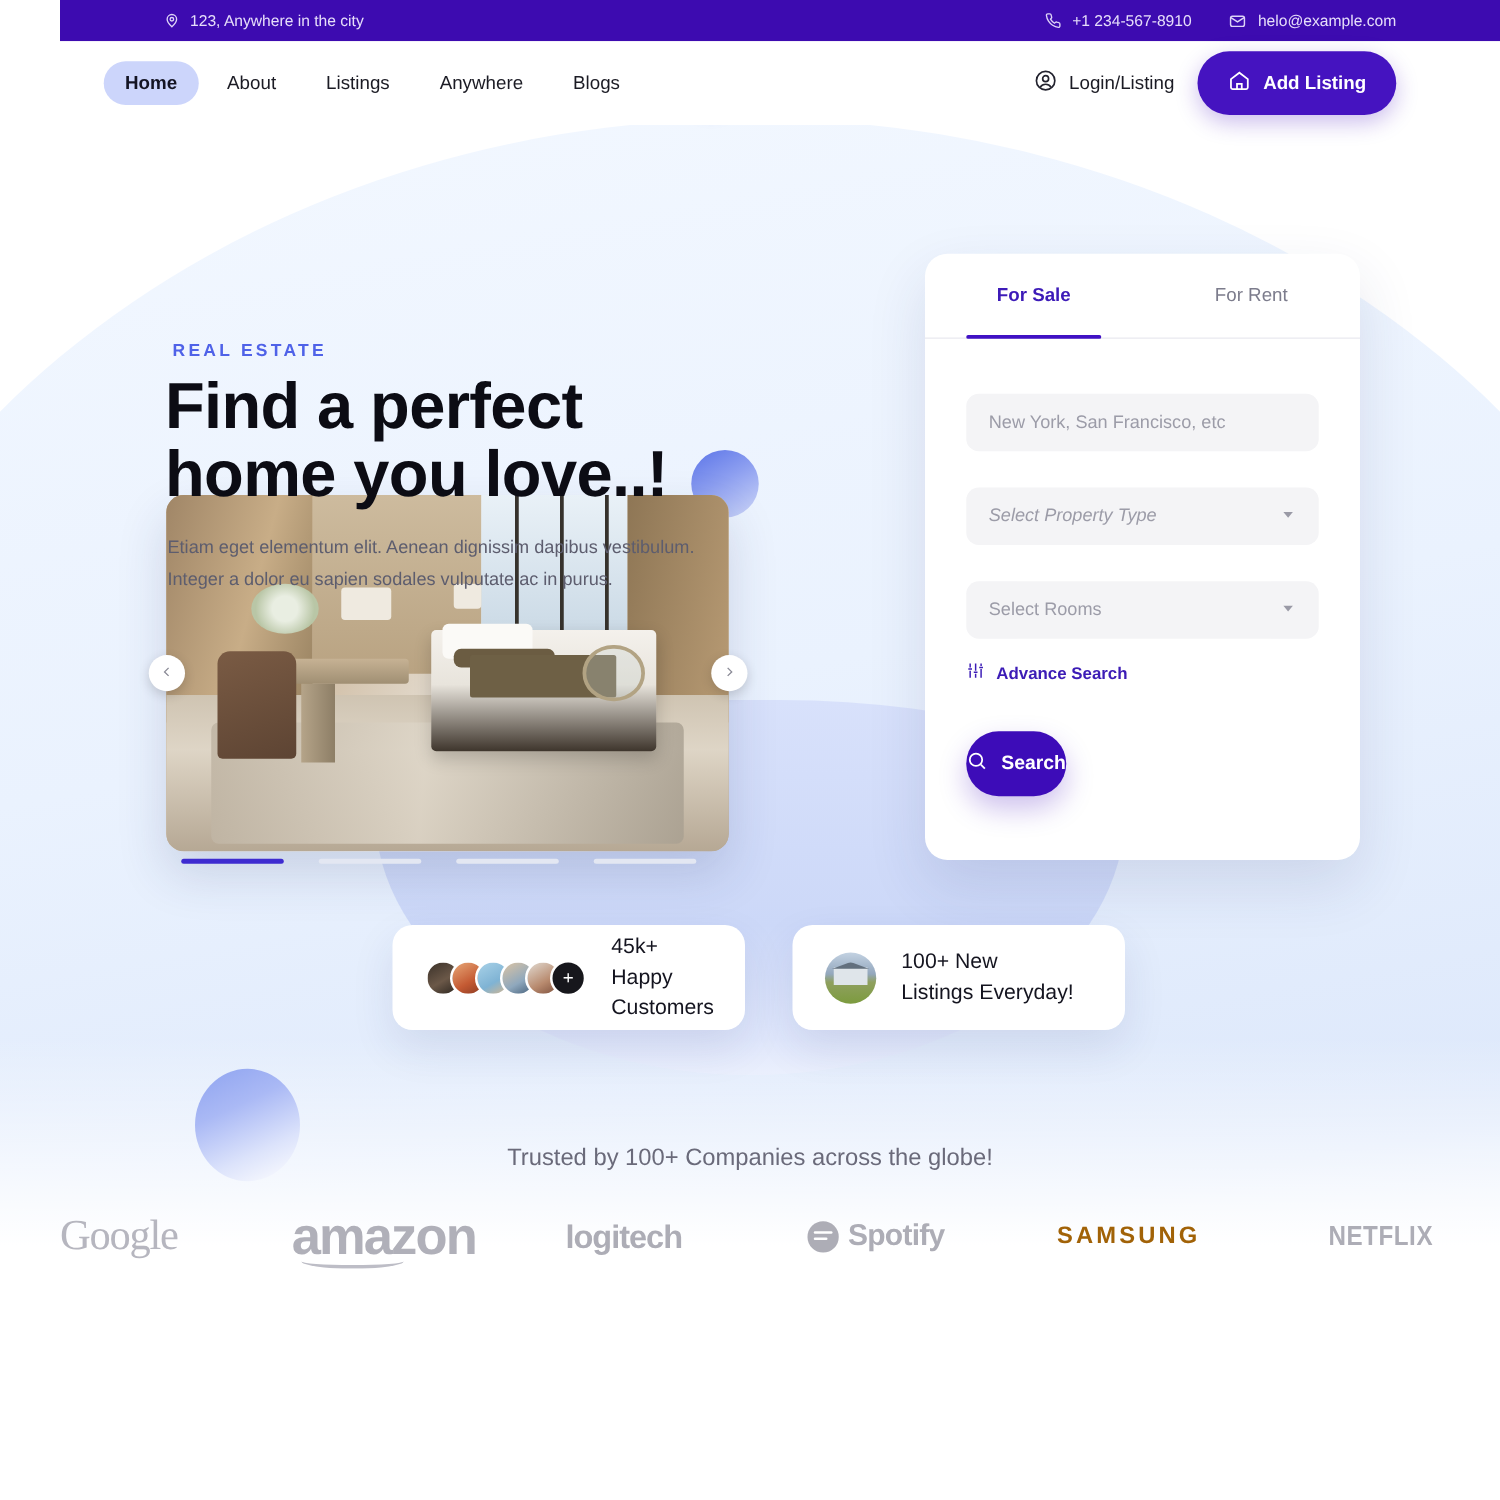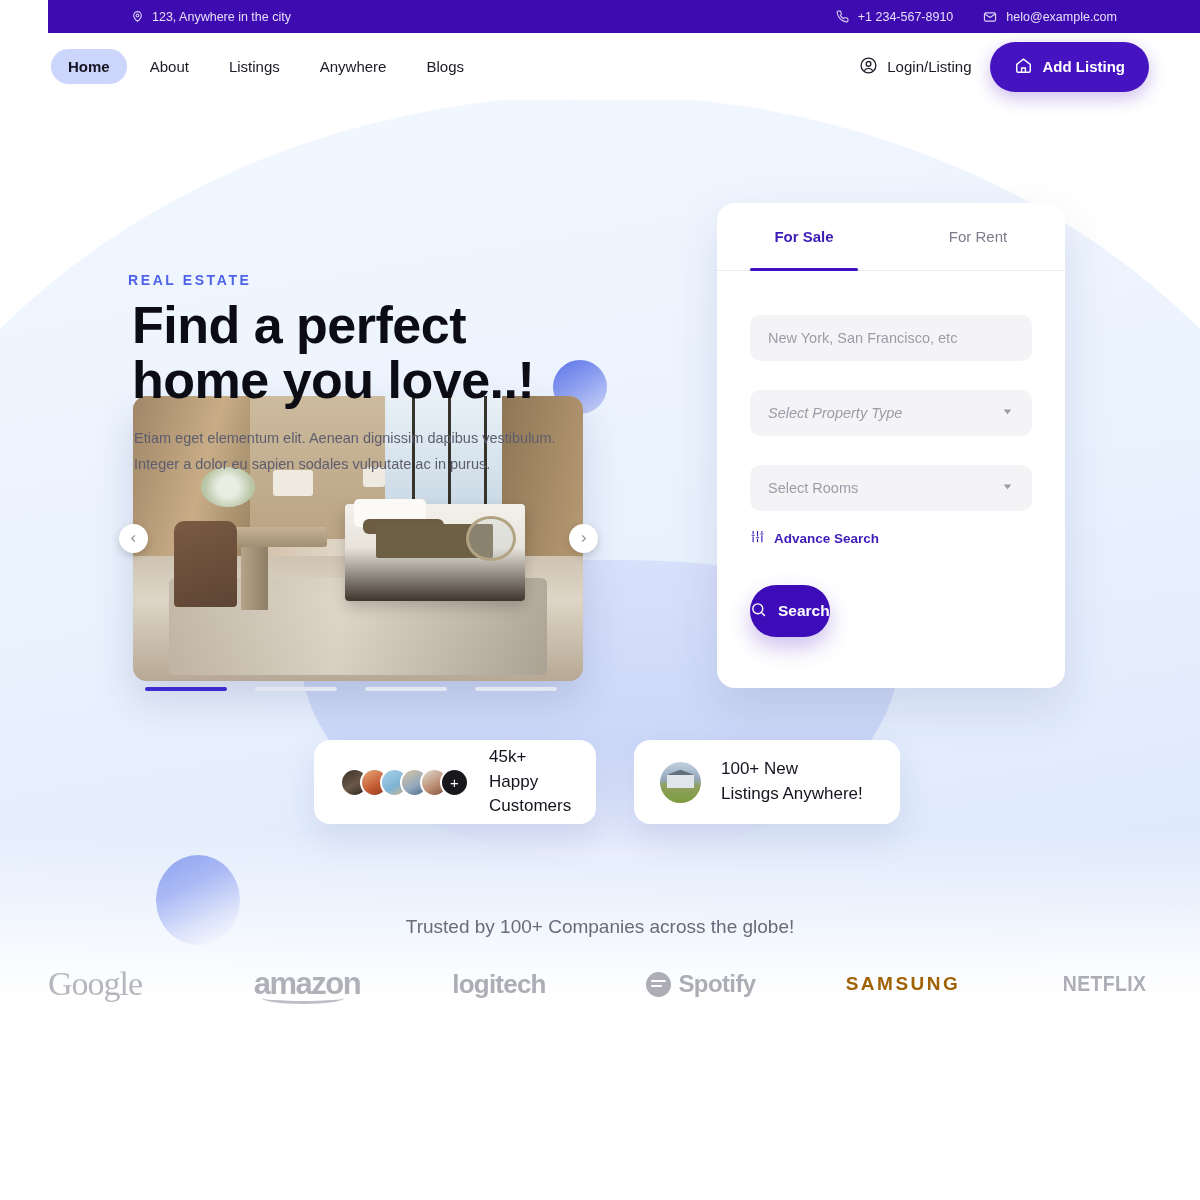--- a/index.html
+++ b/index.html
@@ -51,21 +51,21 @@
   }
   .topbar .left{ display:flex; align-items:center; gap:8px; }
   .topbar .right{ margin-left:auto; display:flex; align-items:center; gap:30px; }
   .topbar .item{ display:flex; align-items:center; gap:9px; }
   .topbar svg{ display:block; }
 
   
   .nav{
     position:relative; z-index:30;
     height:67px; background:#fff;
-    display:flex; align-items:center; padding:0 51px;
+    display:flex; align-items:center; padding:0 83px;
   }
   .nav-links{ display:flex; align-items:center; gap:6px; }
   .nav-link{
     font-size:15px; color:#1b1b24; padding:9px 17px; border-radius:20px;
     white-space:nowrap; cursor:pointer;
   }
   .nav-link.active{ background:#ccd5fb; color:#141423; font-weight:600; }
   .logo-badge{
     position:absolute; left:549px; top:47px;
     width:40px; height:40px; border-radius:50%;
@@ -77,21 +77,21 @@
   .btn-add{
     display:flex; align-items:center; gap:10px;
     background:#4513c0; color:#fff; font-size:15px; font-weight:600;
     padding:14px 24px; border-radius:26px; border:none; cursor:pointer;
     box-shadow:0 6px 18px rgba(69,19,192,.28);
   }
 
   
   .hero{ position:relative; z-index:10; }
   .eyebrow{
-    position:absolute; left:128px; top:172px;
+    position:absolute; left:138px; top:172px;
     font-size:14px; font-weight:700; letter-spacing:2.6px; color:#4f62e8;
   }
   .headline{
     position:absolute; left:132px; top:198px; width:560px;
     font-size:52px; line-height:1.05; font-weight:700; color:#0c0c14;
     letter-spacing:-0.5px;
   }
   .subtext{
     position:absolute; left:134px; top:326px; width:470px;
     font-size:14.5px; line-height:1.78; color:#5d5d6e;
@@ -150,21 +150,21 @@
   }
   .car-arrow.prev{ left:119px; top:524px; }
   .car-arrow.next{ left:569px; top:524px; }
 
   .dots{ position:absolute; left:145px; top:687px; display:flex; gap:28px; z-index:12; }
   .dot{ width:82px; height:4px; border-radius:3px; background:#e3e7f2; cursor:pointer; }
   .dot.active{ background:#3e2bd0; }
 
   
   .search-card{
-    position:absolute; left:717px; top:203px; width:348px; height:485px;
+    position:absolute; left:740px; top:203px; width:348px; height:485px;
     background:#fff; border-radius:18px; z-index:12;
     box-shadow:0 20px 48px rgba(40,50,110,.12);
   }
   .tabs{ display:flex; border-bottom:1px solid #e9e9ef; height:68px; }
   .tab{
     flex:1; display:flex; align-items:center; justify-content:center;
     font-size:15px; color:#7c7c8c; position:relative; cursor:pointer;
   }
   .tab.active{ color:#3d1bb8; font-weight:700; }
   .tab.active::after{
@@ -225,21 +225,21 @@
   .trusted{
     position:absolute; left:0; top:916px; width:1200px; text-align:center;
     font-size:19px; color:#6a6a7a; z-index:8;
   }
   .brands{
     position:absolute; left:0; top:965px; width:1200px; z-index:8;
     display:flex; align-items:center; justify-content:center; gap:12px;
   }
   .brand{ flex:1; text-align:center; color:#adadb6; }
   .b-google{ font-size:34px; font-family:"Liberation Serif",serif; letter-spacing:-1px; color:#b6b6bf; }
-  .b-amazon{ font-size:31px; font-weight:700; letter-spacing:-1.5px; color:#b0b0b9; position:relative;margin-left:20px; }
+  .b-amazon{ font-size:42px; font-weight:700; letter-spacing:-1.5px; color:#b0b0b9; position:relative;margin-left:20px; }
   .b-amazon .swoosh{ position:absolute; left:8px; bottom:-3px; width:82px; height:12px;
     border-bottom:3px solid #bdbdc6; border-radius:0 0 50% 50%; }
   .b-logitech{ font-size:26px; font-weight:600; letter-spacing:-0.8px; color:#adadb6; }
   .b-spotify{ font-size:24px; font-weight:700; letter-spacing:-0.6px; color:#adadb6;
     display:flex; align-items:center; justify-content:center; gap:7px; }
   .sp-dot{ width:25px; height:25px; border-radius:50%; background:#adadb6; position:relative; }
   .sp-dot::before,.sp-dot::after{ content:""; position:absolute; left:5px; background:#fff;
     border-radius:2px; }
   .sp-dot::before{ top:8px; width:15px; height:2.5px; }
   .sp-dot::after{ top:13px; width:11px; height:2.5px; }
@@ -453,21 +453,21 @@
     </div>
   </div>
 
   <div class="stat s2">
     <div class="house-thumb">
       <div class="h-body"></div>
         <div class="h-roof"></div>
     </div>
     <div class="stat-text">
       <div>100+ New</div>
-      <div>Listings Anywhere!</div>
+      <div>Listings Everyday!</div>
     </div>
   </div>
 
   <div class="bg-white-fade"></div>
   <div class="circle-big"></div>
 
   <div class="trusted">Trusted by 100+ Companies across the globe!</div>
 
   <div class="brands">
     <div class="brand">

